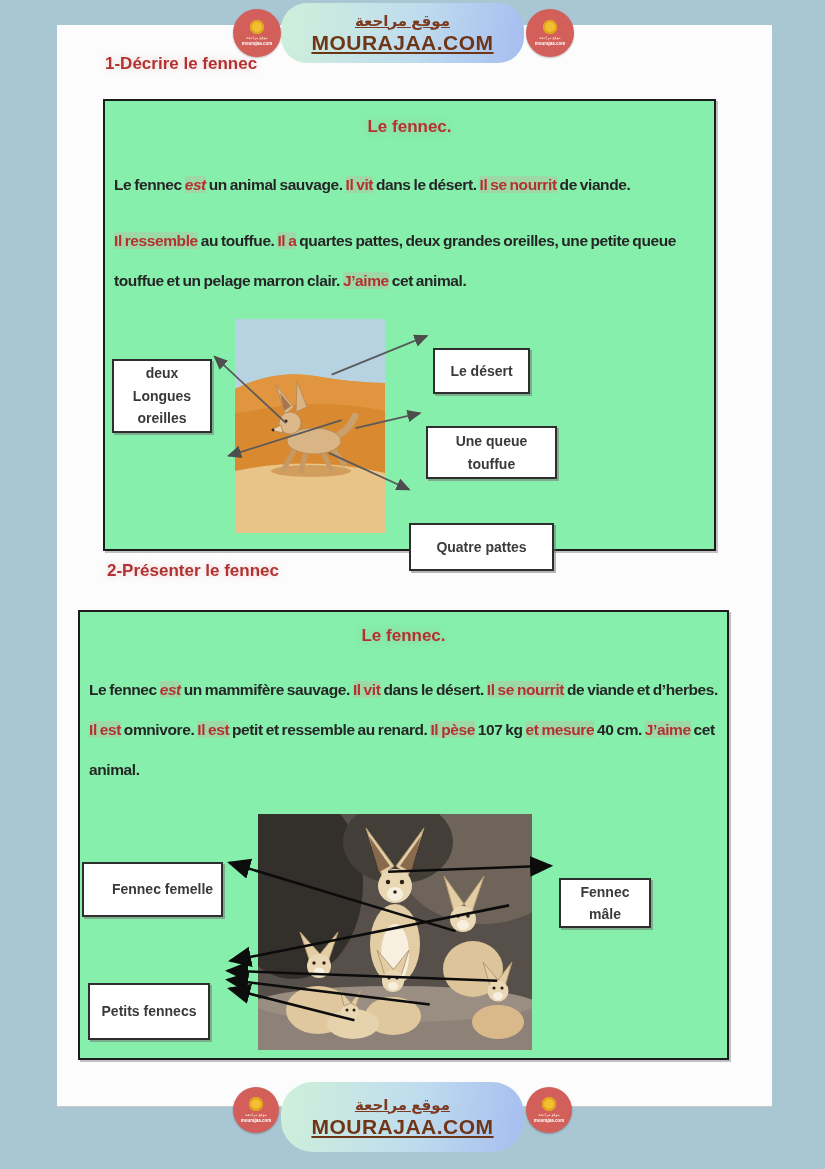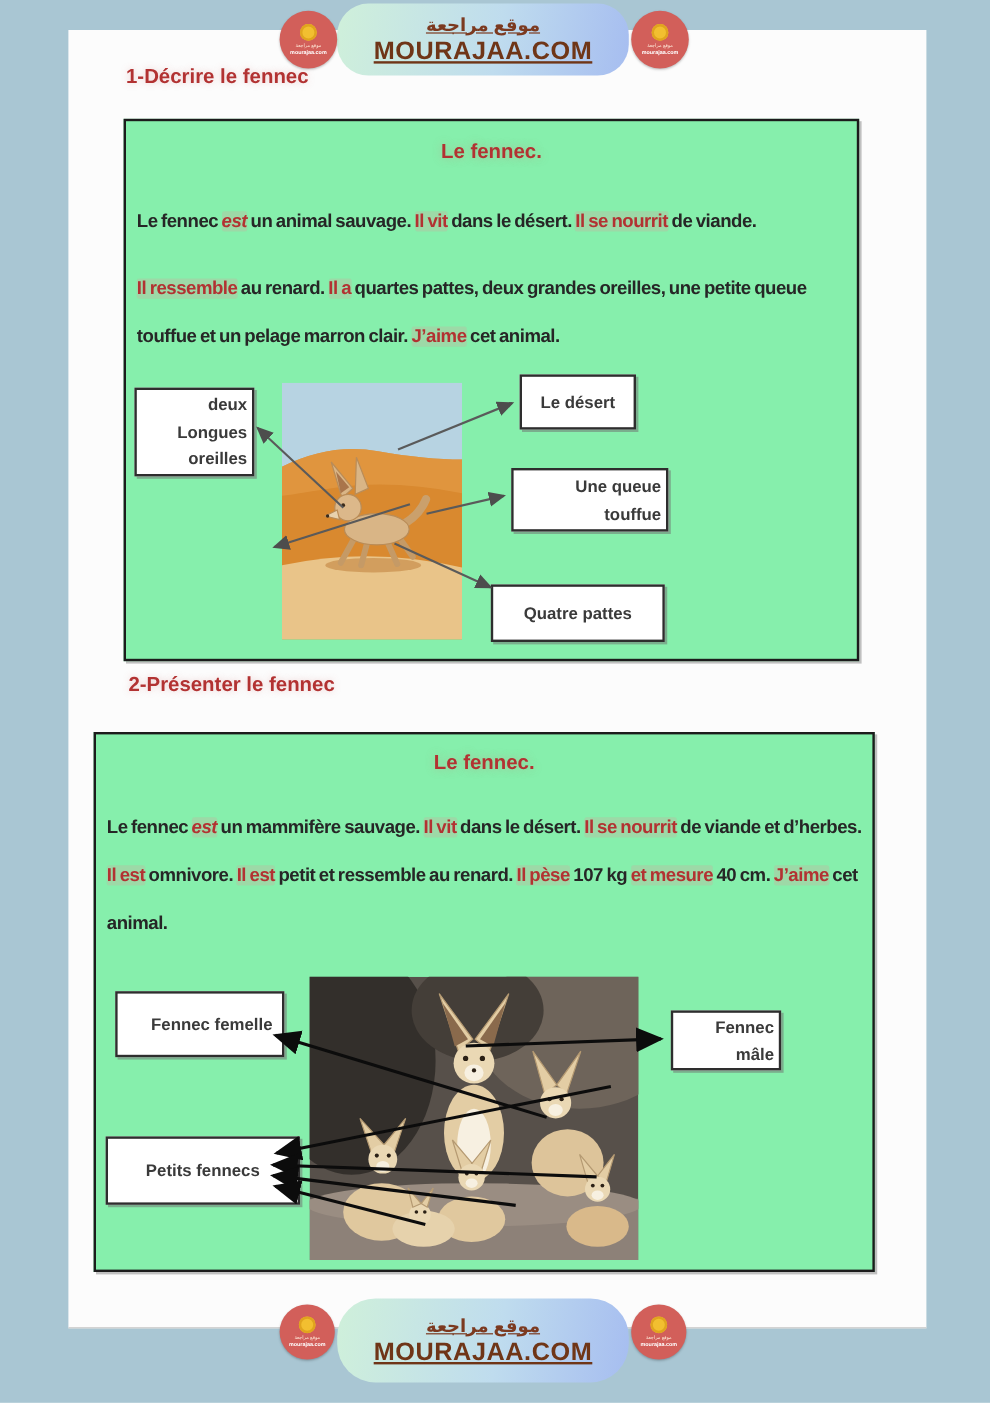--- a/index.html
+++ b/index.html
@@ -42,40 +42,40 @@
   .card1{left:103px;top:99px;width:613px;height:452px;}
   .card2{left:78px;top:610px;width:651px;height:450px;}
   .ctitle{position:absolute;left:0;width:100%;text-align:center;color:var(--accent_red);
           font-weight:800;font-size:17px;text-shadow:0 0 8px rgba(214,120,120,.35);}
   .para{position:absolute;font-size:15.5px;font-weight:600;color:var(--ink);line-height:40px;
         letter-spacing:-.4px;word-spacing:-1px;}
   .seg.red{color:var(--accent_red);font-weight:800;background:rgba(228,150,150,.25);border-radius:2px;}
   .seg.it{font-style:italic;}
   
   .lbl{position:absolute;background:#fff;border:2px solid #2e2e2e;z-index:3;
-       display:flex;align-items:center;justify-content:center;text-align:right;
+       display:flex;align-items:center;justify-content:center;text-align:center;
        font-size:14px;font-weight:600;color:#3a3a3a;line-height:1.6;padding:2px 4px;
-       box-shadow:2px 2px 0 rgba(110,110,110,.5);}
+       box-shadow:2px 2px 0 rgba(110,110,110,.5);margin-top:36px;}
   .photo{position:absolute;z-index:2;}
   .photo svg{display:block;width:100%;height:100%;}
   .arrows{position:absolute;inset:0;width:100%;height:100%;z-index:4;pointer-events:none;}
   
   .lbl-ears{left:7px;top:222px;width:100px;height:74px;}
   .lbl-desert{left:328px;top:211px;width:97px;height:46px;}
   .lbl-tail{left:321px;top:289px;width:131px;height:53px;}
   .lbl-coat{left:6px;top:324px;width:113px;height:77px;}
   .lbl-paws{left:304px;top:386px;width:145px;height:48px;}
   .img1{left:130px;top:218px;width:150px;height:214px;}
   .t1{top:16px;} .p1{left:9px;top:64px;width:597px;} .p2{left:9px;top:120px;width:597px;}
   
   .t2{top:14px;} .p3{left:9px;top:58px;width:636px;}
   .img2{left:178px;top:202px;width:274px;height:236px;}
-  .lbl-female{left:16px;top:214px;width:141px;height:55px;padding-left:24px;}
+  .lbl-female{left:2px;top:214px;width:141px;height:55px;padding-left:24px;}
   .lbl-male{left:479px;top:230px;width:92px;height:50px;}
-  .lbl-pups{left:8px;top:335px;width:162px;height:57px;}
+  .lbl-pups{left:8px;top:335px;width:122px;height:57px;}
 </style>
 </head>
 <body>
 
 <div class="page"></div>
 
 <div class="pill pill-header">
   <span class="ar">موقع مراجعة</span>
   <span class="site">MOURAJAA.COM</span>
 </div>
@@ -90,21 +90,21 @@
   <span class="l2">mourajaa.com</span>
 </div>
 
 <div class="sec-h sec-h1">1-Décrire le fennec</div>
 
 <div class="card card1">
   <div class="ctitle t1">Le fennec.</div>
 
   <div class="para p1"><span class="seg">Le fennec </span><span class="seg red it">est</span><span class="seg"> un animal sauvage. </span><span class="seg red">Il vit</span><span class="seg"> dans le désert. </span><span class="seg red">Il se nourrit</span><span class="seg"> de viande.</span></div>
 
-  <div class="para p2"><span class="seg red">Il ressemble</span><span class="seg"> au renard. </span><span class="seg red">Il a</span><span class="seg"> quartes pattes, deux grandes oreilles, une petite queue touffue et un pelage marron clair. </span><span class="seg red">J’aime</span><span class="seg"> cet animal.</span></div>
+  <div class="para p2"><span class="seg red">Il ressemble</span><span class="seg"> au touffue. </span><span class="seg red">Il a</span><span class="seg"> quartes pattes, deux grandes oreilles, une petite queue touffue et un pelage marron clair. </span><span class="seg red">J’aime</span><span class="seg"> cet animal.</span></div>
 
   <div class="photo img1">
     <svg viewBox="0 0 150 214" preserveAspectRatio="none">
       <rect width="150" height="70" fill="#b7d3e2"></rect>
       <path d="M0,70 Q40,50 80,57 T150,64 L150,214 L0,214 Z" fill="#d9892f"></path>
       <path d="M0,70 Q40,50 80,57 T150,64 L150,92 Q90,80 40,88 T0,94 Z" fill="#e29a44" opacity=".75"></path>
       <path d="M0,152 Q75,136 150,154 L150,214 L0,214 Z" fill="#e9c489"></path>
       <ellipse cx="76" cy="152" rx="40" ry="6" fill="#b5722a" opacity=".45"></ellipse>
       <g stroke="#b98c58" stroke-width="1">
         <path d="M97,120 Q114,112 120,97" stroke="#caa06c" stroke-width="7" fill="none" stroke-linecap="round"></path>

